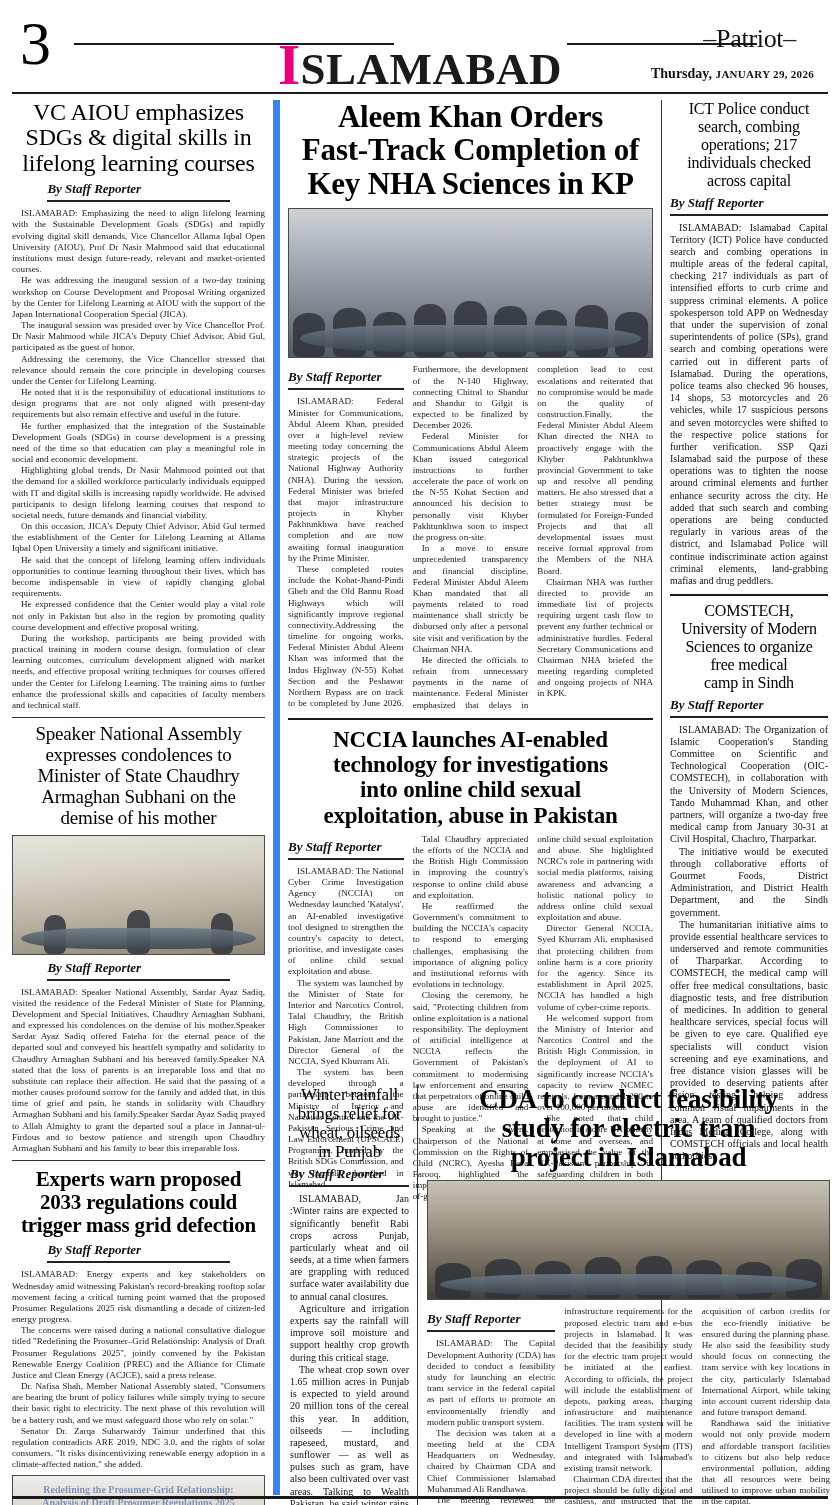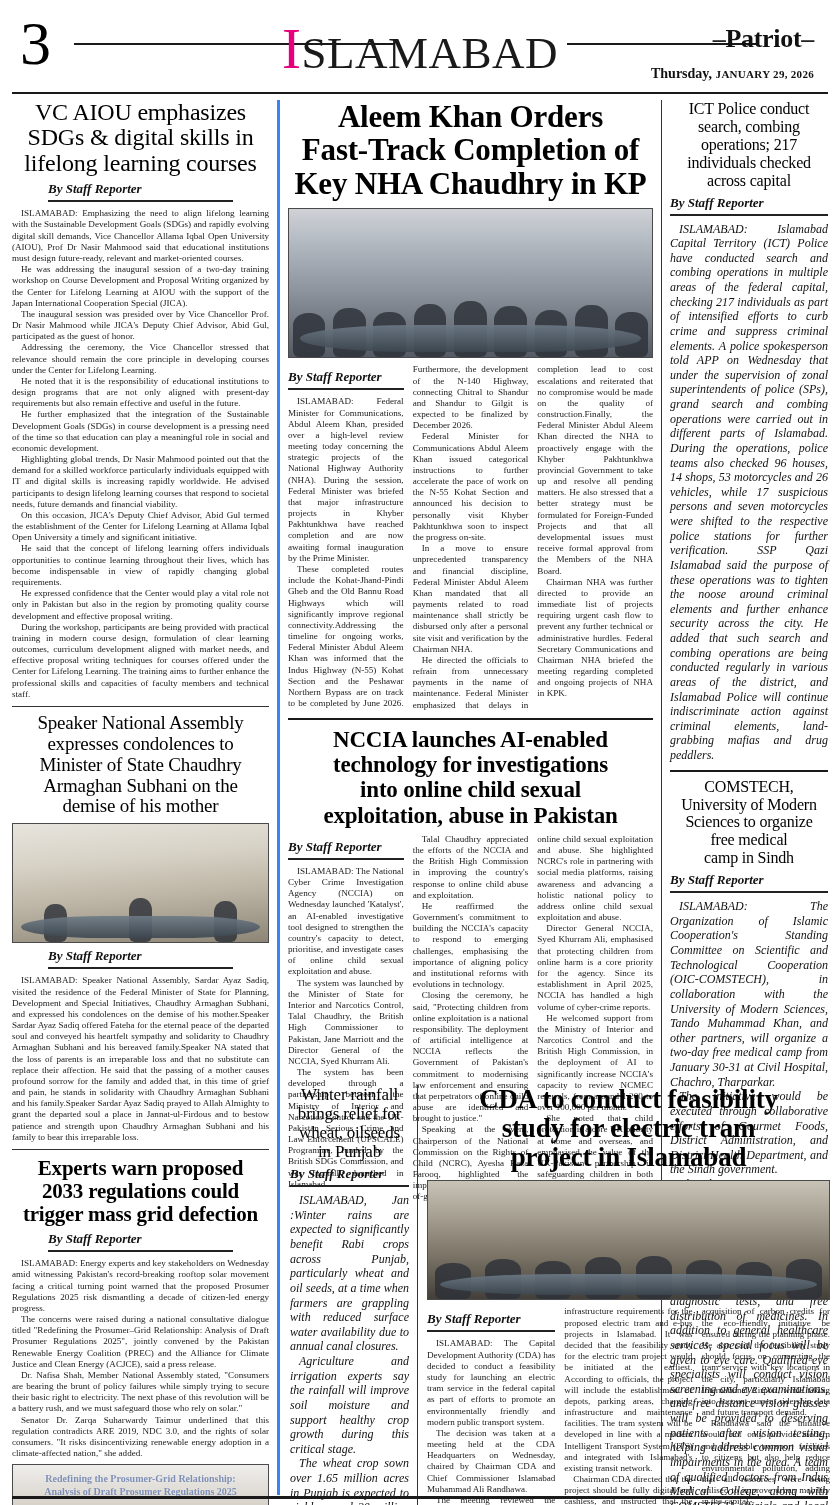--- a/index.html
+++ b/index.html
@@ -18,41 +18,41 @@
     font-family: "Liberation Serif", serif;
     font-size: 62px; line-height: 62px; font-weight: 400; color: #000;
   }
   .rule-left {
     position: absolute; left: 62px; top: 33px; width: 320px; height: 2px; background: #1a1a1a;
   }
   .rule-right {
     position: absolute; left: 555px; top: 33px; width: 190px; height: 2px; background: #1a1a1a;
   }
   .section-title {
-    position: absolute; left: 0; right: 0; top: 6px; text-align: center;
+    position: absolute; left: 0; right: 0; top: 22px; text-align: center;
     font-family: "Liberation Serif", serif;
-    font-size: 45px; letter-spacing: 0.5px; font-weight: 400; color: #1a1a1a;
+    font-size: 45px; letter-spacing: 0.5px; font-weight: 700; color: #1a1a1a;
   }
   .section-title .drop { color: #e6007e; font-size: 57px; }
   .brand {
-    position: absolute; right: 14px; top: 14px;
+    position: absolute; right: 32px; top: 14px;
     font-family: "Liberation Serif", serif;
-    font-size: 26px; font-weight: 700; color: #111; letter-spacing: -0.3px; margin-left: 32px;
+    font-size: 26px; font-weight: 400; color: #111; letter-spacing: -0.3px; margin-left: 32px;
   }
   .brand .dash { color: #222; }
   .dateline {
     position: absolute; right: 14px; top: 56px;
     font-size: 14px; font-weight: 700; color: #111;
   }
   .dateline .sm { font-size: 11px; letter-spacing: 0.3px; font-weight: 700; }
   .head-rule { height: 2px; background: #1a1a1a; margin: 2px 0 0 0; }
 
   
   .grid { display: flex; gap: 0; margin-top: 6px; height: 1395px; }
-  .col-left   { width: 268px; padding-right: 8px; border-right: 3px solid #3b82f6; }
+  .col-left   { width: 268px; padding-right: 8px; border-right: 7px solid #3b82f6; }
   .col-mid    { width: 382px; padding: 0 8px; border-right: 1px solid #333; }
   .col-right  { width: 166px; padding-left: 8px; }
 
   
   .hl {
     text-align: center; font-weight: 400; color: #000;
     font-family: "Liberation Serif", serif; line-height: 1.06;
     letter-spacing: -0.2px;
   }
   .hl-l1 { font-size: 24px; }
@@ -94,21 +94,21 @@
   .fig::after { content: ""; position: absolute; }
   .tabletop { position: absolute; left: 3%; right: 3%; bottom: 4%; height: 18%;
     background: linear-gradient(180deg,#6d7a86,#3d4750); border-radius: 40%/60%; opacity: .9; }
   .banner-txt {
     position: absolute; left: 6%; top: 8%; right: 6%;
     font-size: 10px; color: #7e8fb5; font-weight: 700; text-align: center; line-height: 1.3;
     text-shadow: 0 0 2px rgba(255,255,255,.6);
   }
 
   
-  .body-right { font-size: 12px; line-height: 1.22; text-align: justify; font-style: italic; }
+  .body-right { font-size: 10px; line-height: 1.22; text-align: justify; }
   .body-right p { text-indent: 9px; margin: 0; }
 
   .bottom-rule { height: 3px; background: #1a1a1a; margin-top: 8px; }
 
   .mid-bottom { display: flex; gap: 0; }
   .mb-left { width: 128px; padding-right: 8px; border-right: 1px solid #333; }
   .mb-right { flex: 1; padding-left: 9px; }
 </style>
 </head>
 <body>
@@ -203,21 +203,21 @@
       </article>
 
     </div>
 
     <div class="col-mid">
 
       <article>
         <h1 class="hl hl-big">
           <span>Aleem Khan Orders</span><br>
           <span>Fast-Track Completion of</span><br>
-          <span>Key NHA Chaudhry in KP</span>
+          <span>Key NHA Sciences in KP</span>
         </h1>
         <div class="photo ph-b" style="margin-top:8px;">
           <div class="figs">
             <div class="fig" style="height:48%"></div>
             <div class="fig" style="height:54%"></div>
             <div class="fig" style="height:50%"></div>
             <div class="fig" style="height:58%"></div>
             <div class="fig" style="height:62%"></div>
             <div class="fig" style="height:56%"></div>
             <div class="fig" style="height:52%"></div>

